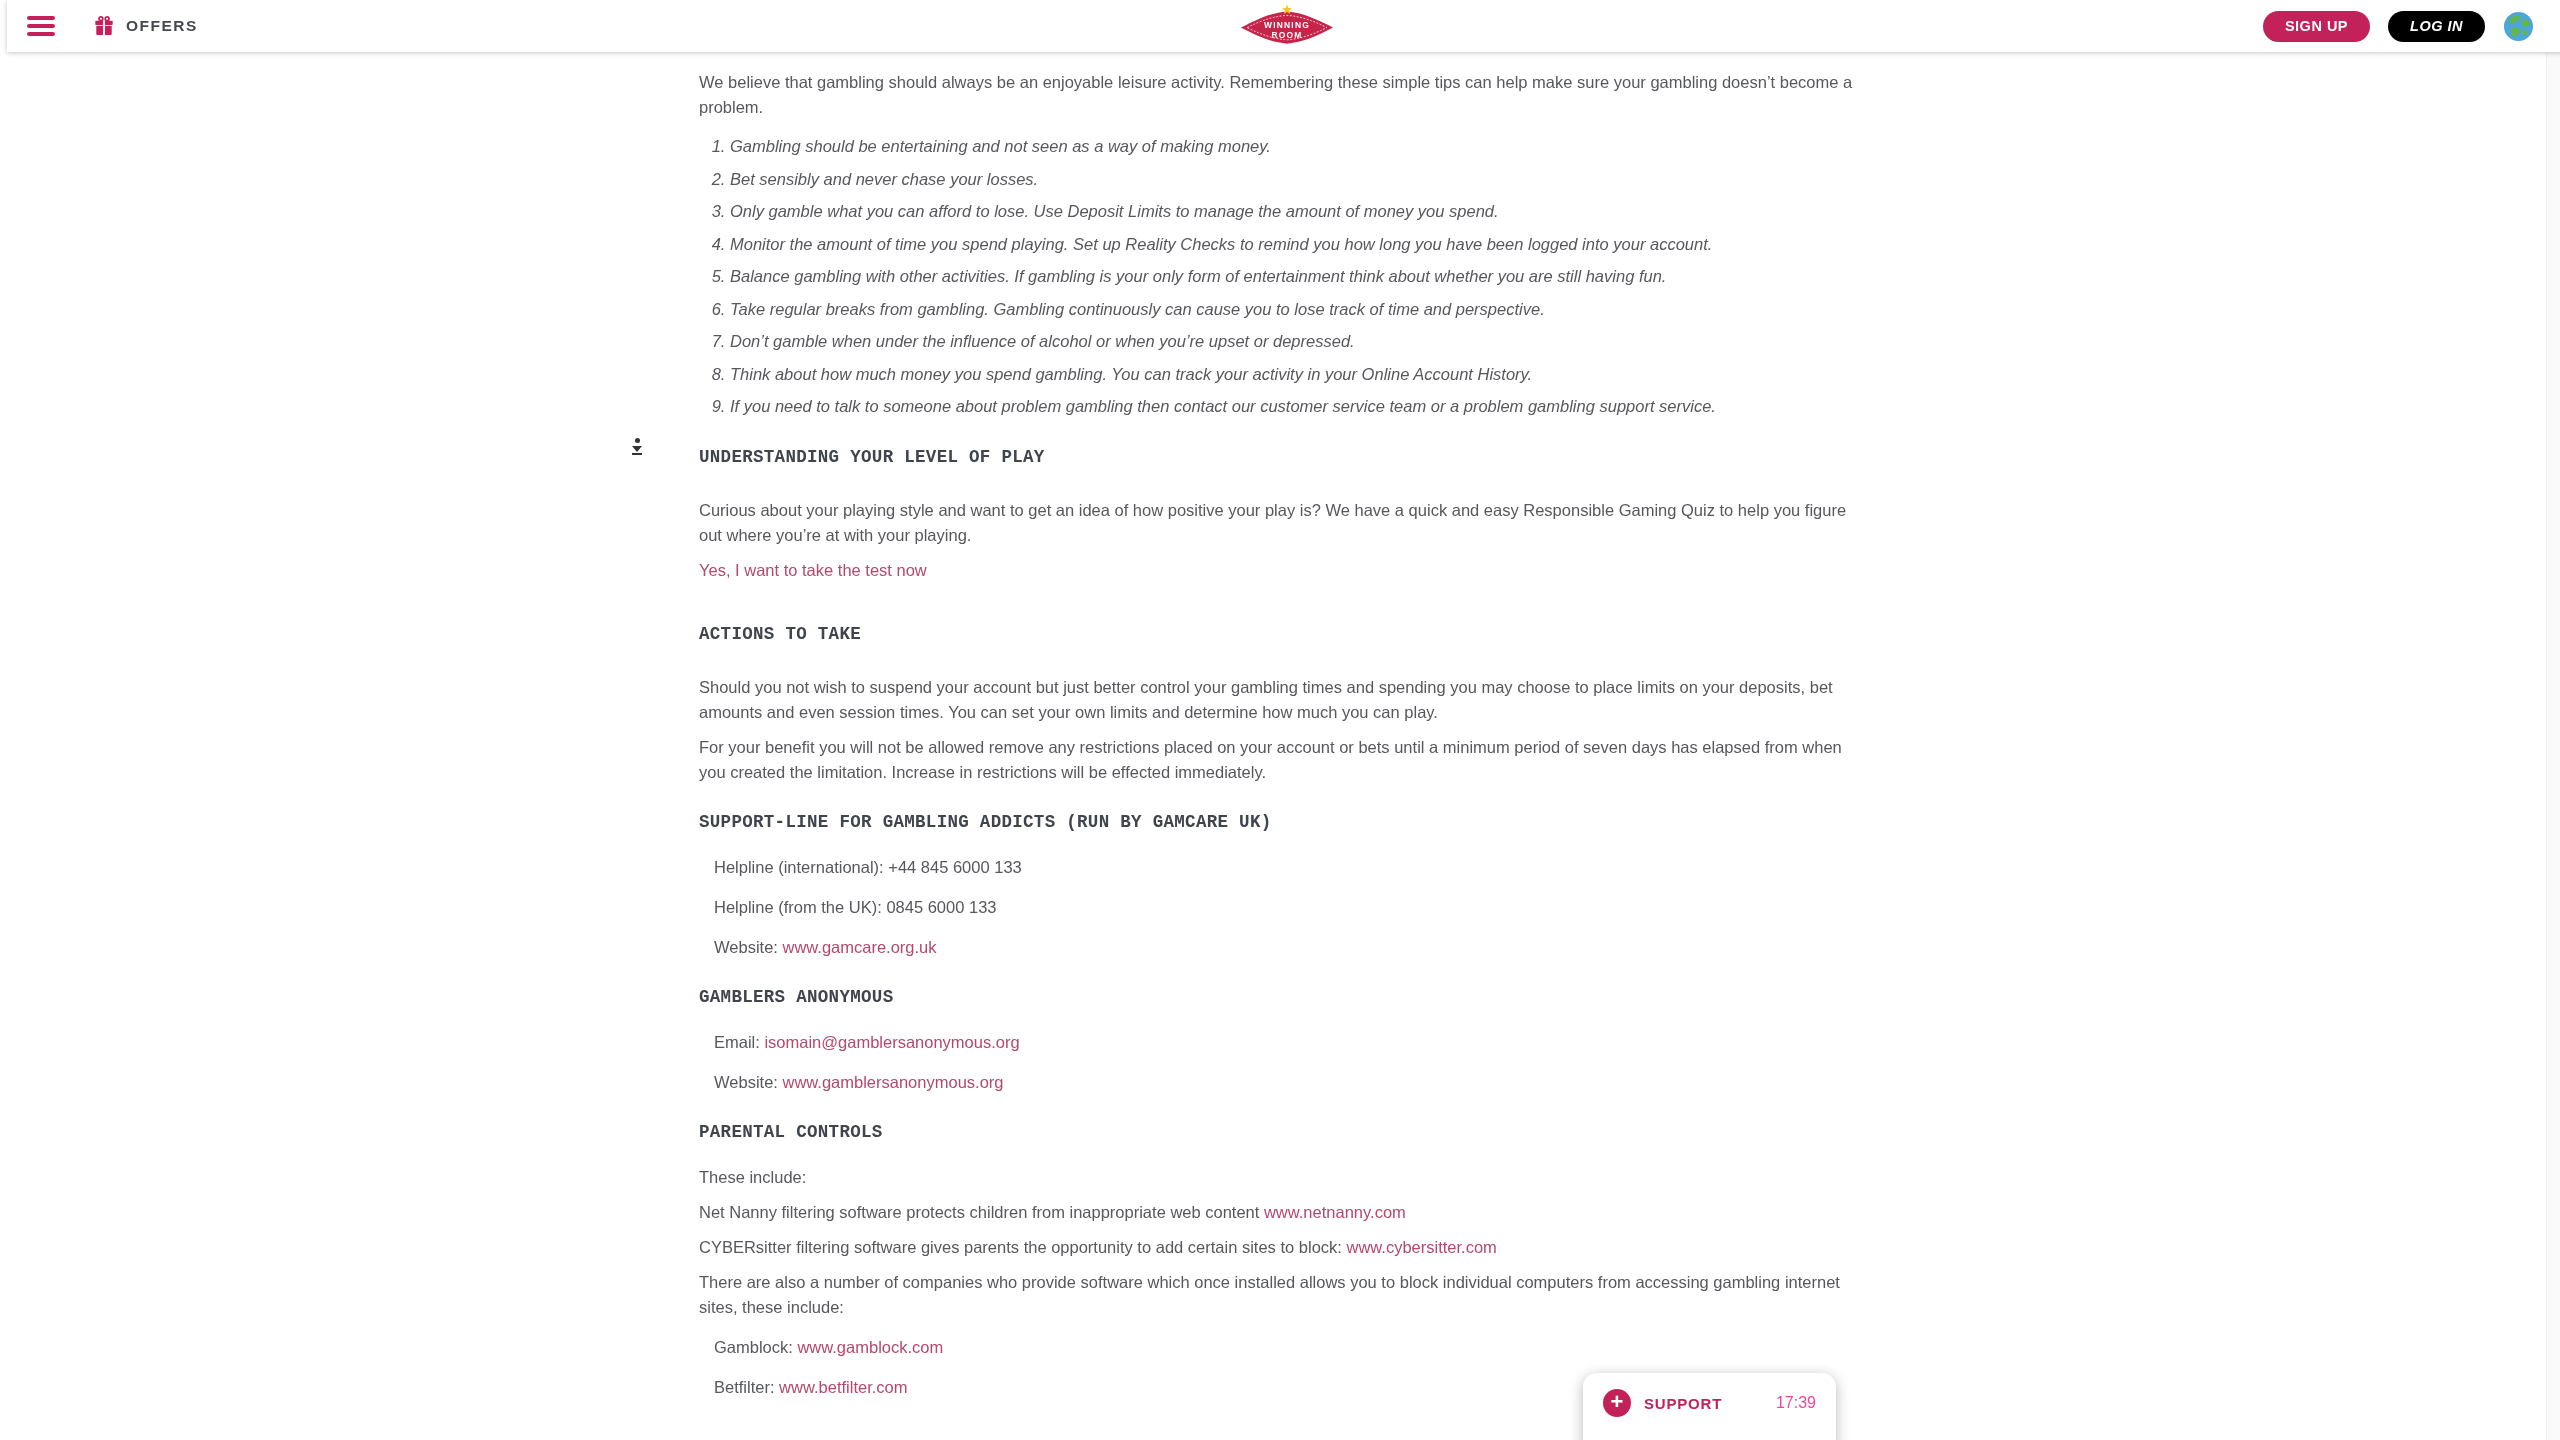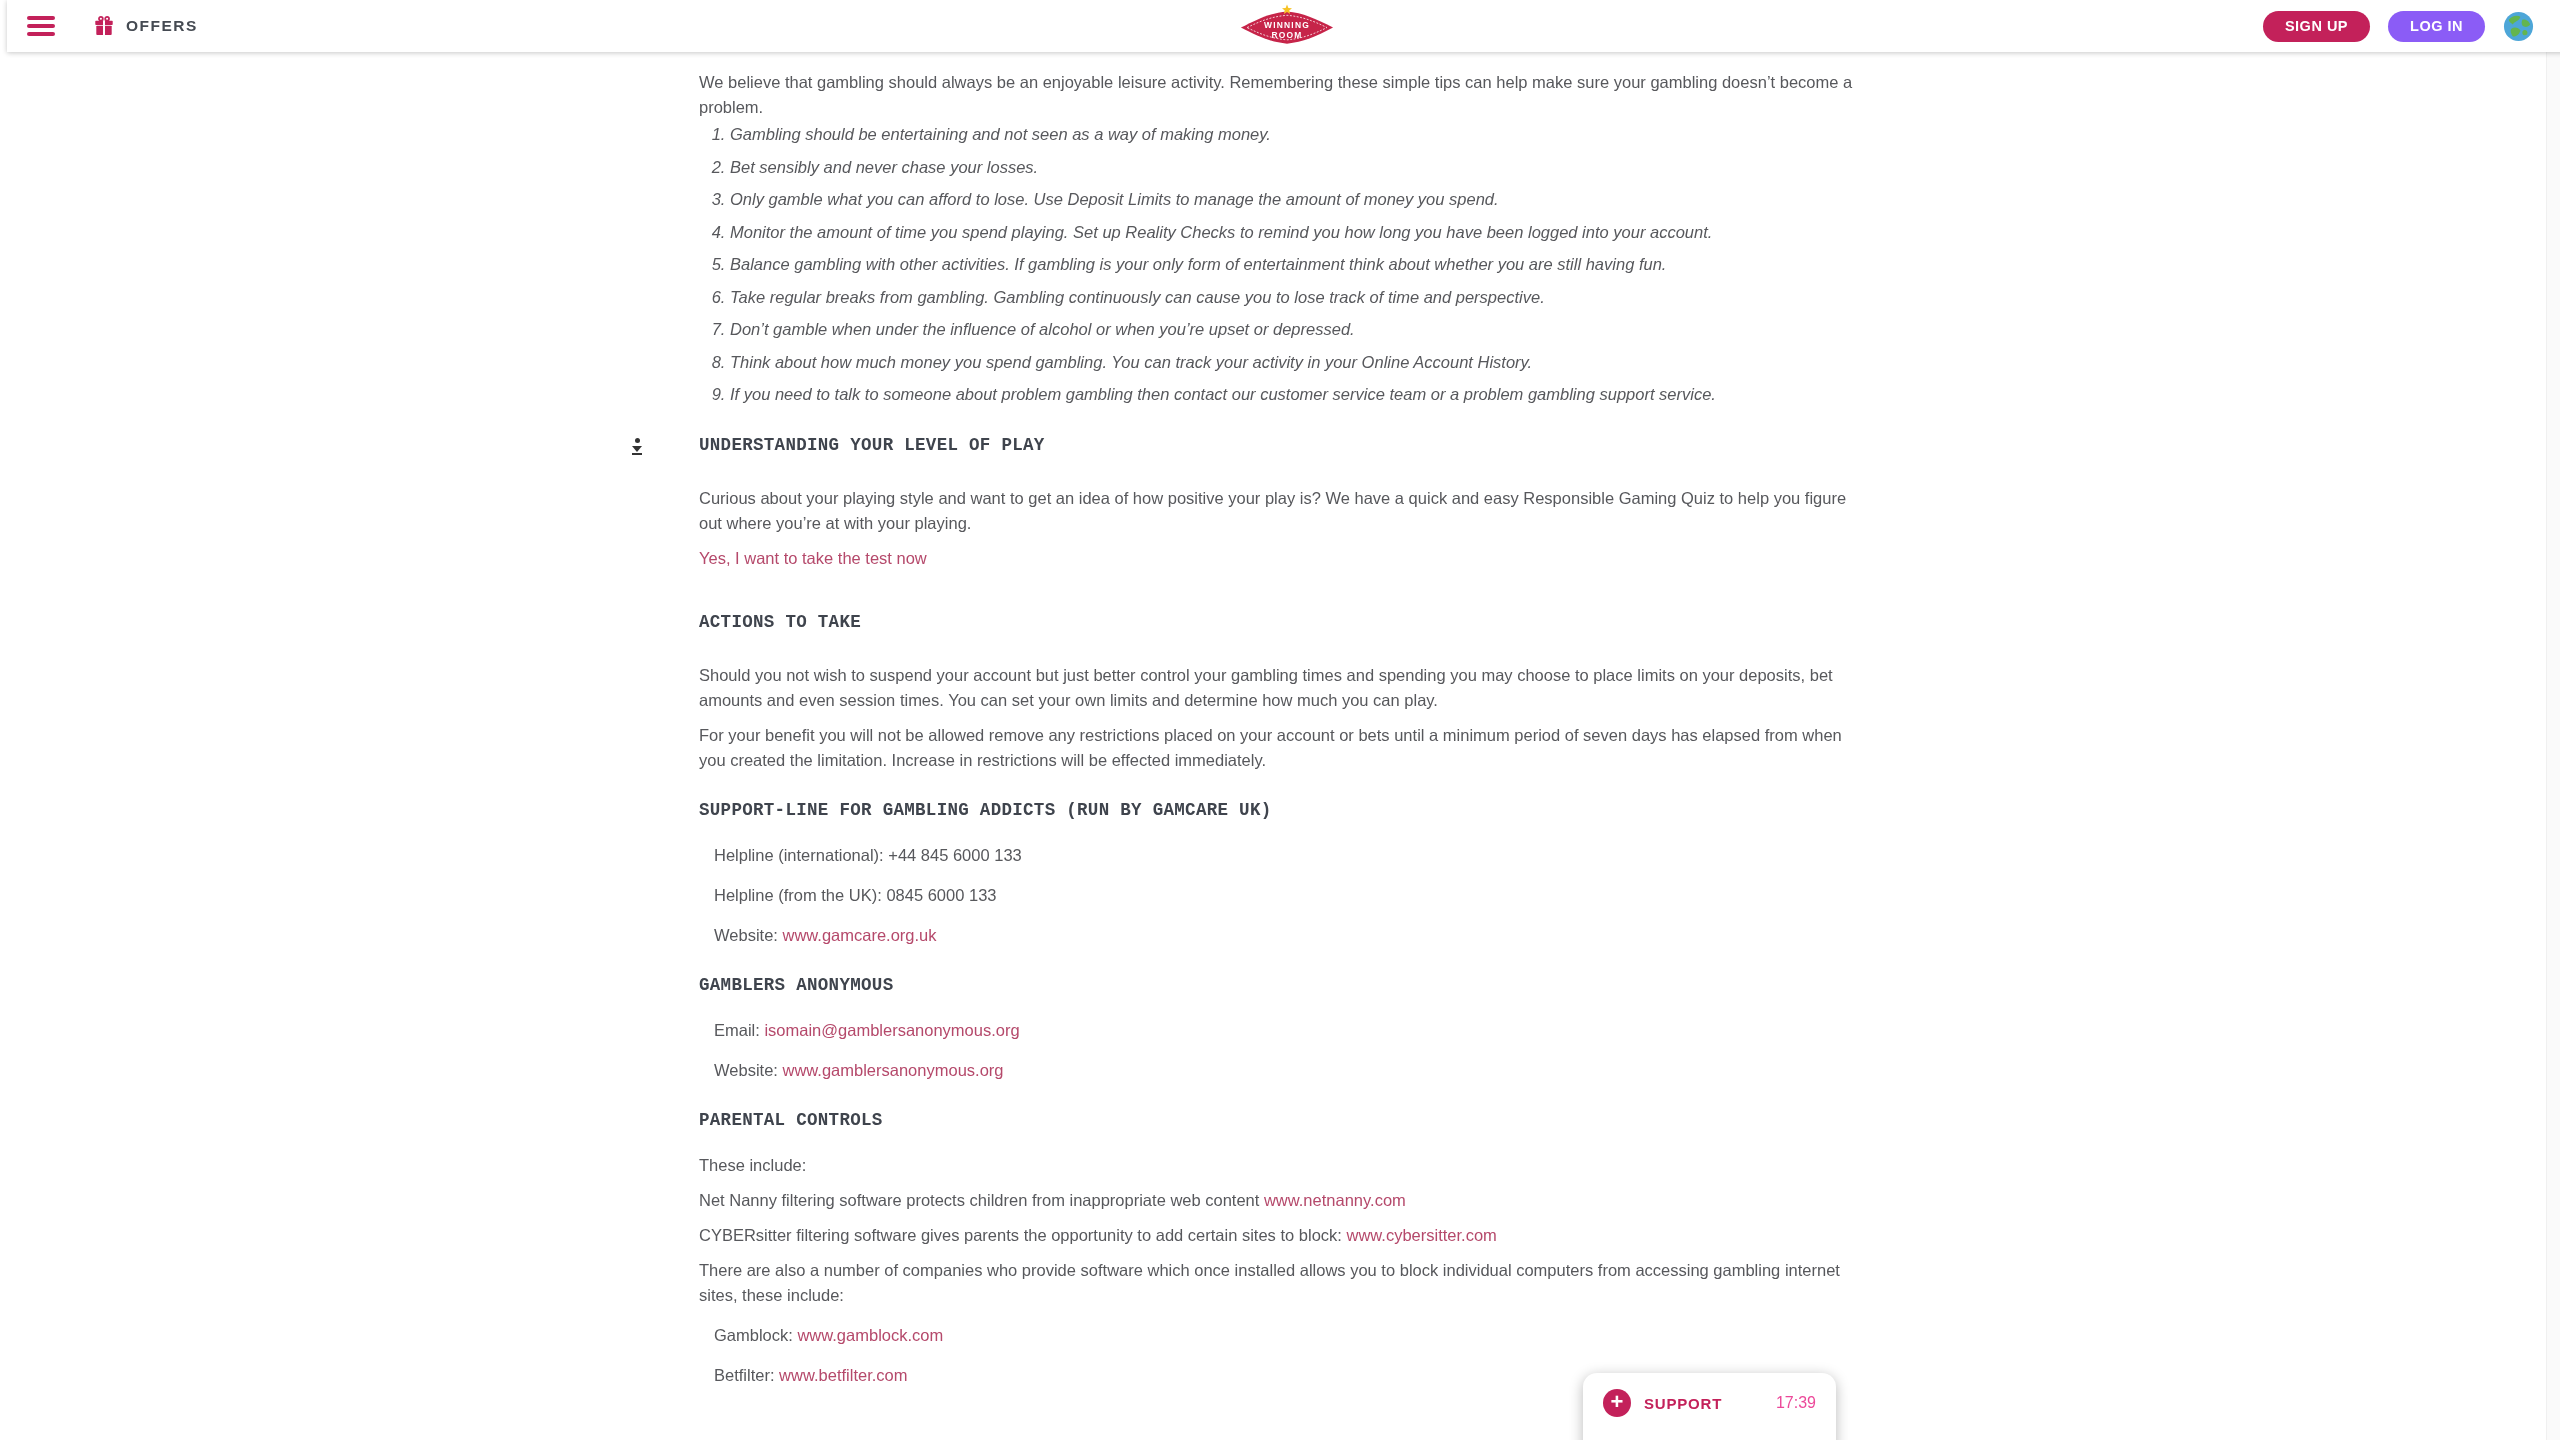--- a/index.html
+++ b/index.html
@@ -27,33 +27,33 @@
 
   .logo-wrap { position:absolute; left:50%; top:3px; transform:translateX(-50%); cursor:pointer; }
   .logo-wrap svg { display:block; }
   .logo-text { font:700 11px "Liberation Sans", sans-serif; fill:#ffffff; letter-spacing:1.6px; }
 
   .header-right { position:absolute; right:33px; top:0; height:52px; display:flex; align-items:center; gap:18px; }
   .btn { border:none; height:31px; border-radius:16px; padding:0 22px;
          font-family:"Liberation Sans",sans-serif; font-size:14.5px; font-weight:700;
          letter-spacing:.5px; color:#fff; cursor:pointer; }
   .btn-signup { background:#c3215a; }
-  .btn-login  { background:#8b5cf6; }
+  .btn-login  { background:#000000;font-style:italic; }
   .globe-btn { width:31px; height:31px; padding:0; border:none; background:transparent; cursor:pointer; }
   .globe-btn svg { width:31px; height:31px; display:block; }
 
   
   .scroll-track { position:absolute; right:0; top:52px; width:14px; height:1388px;
                   background:#fafafa; border-left:1px solid #f0f0f0; z-index:5; }
 
   
   .content { position:absolute; left:699px; top:70px; width:1156px;
              font-size:16.5px; line-height:25px; }
   .content p { margin:0 0 10px 0; }
-  p.lead { margin-bottom:4px; }
+  p.lead { margin-bottom:16px; }
   ol.tips { margin:0 0 0 0; padding:0 0 0 31px;font-style:italic; }
   ol.tips li { margin-bottom:12.5px; line-height:20px; }
   h3 { font-size:17.5px; line-height:22px; font-weight:700; color:#3f444d;
        letter-spacing:.3px; margin:26px 0 22px 0;font-family:Liberation Mono, monospace; }
   h3.h-understanding { margin:30px 0 30px 0; }
   h3.h-actions { margin:40px 0 30px 0; }
   .para-block { margin-bottom:11px; }
   .tight p { margin:15px; }
   .link { color:#b5496b; cursor:pointer; text-decoration:none; }
 

